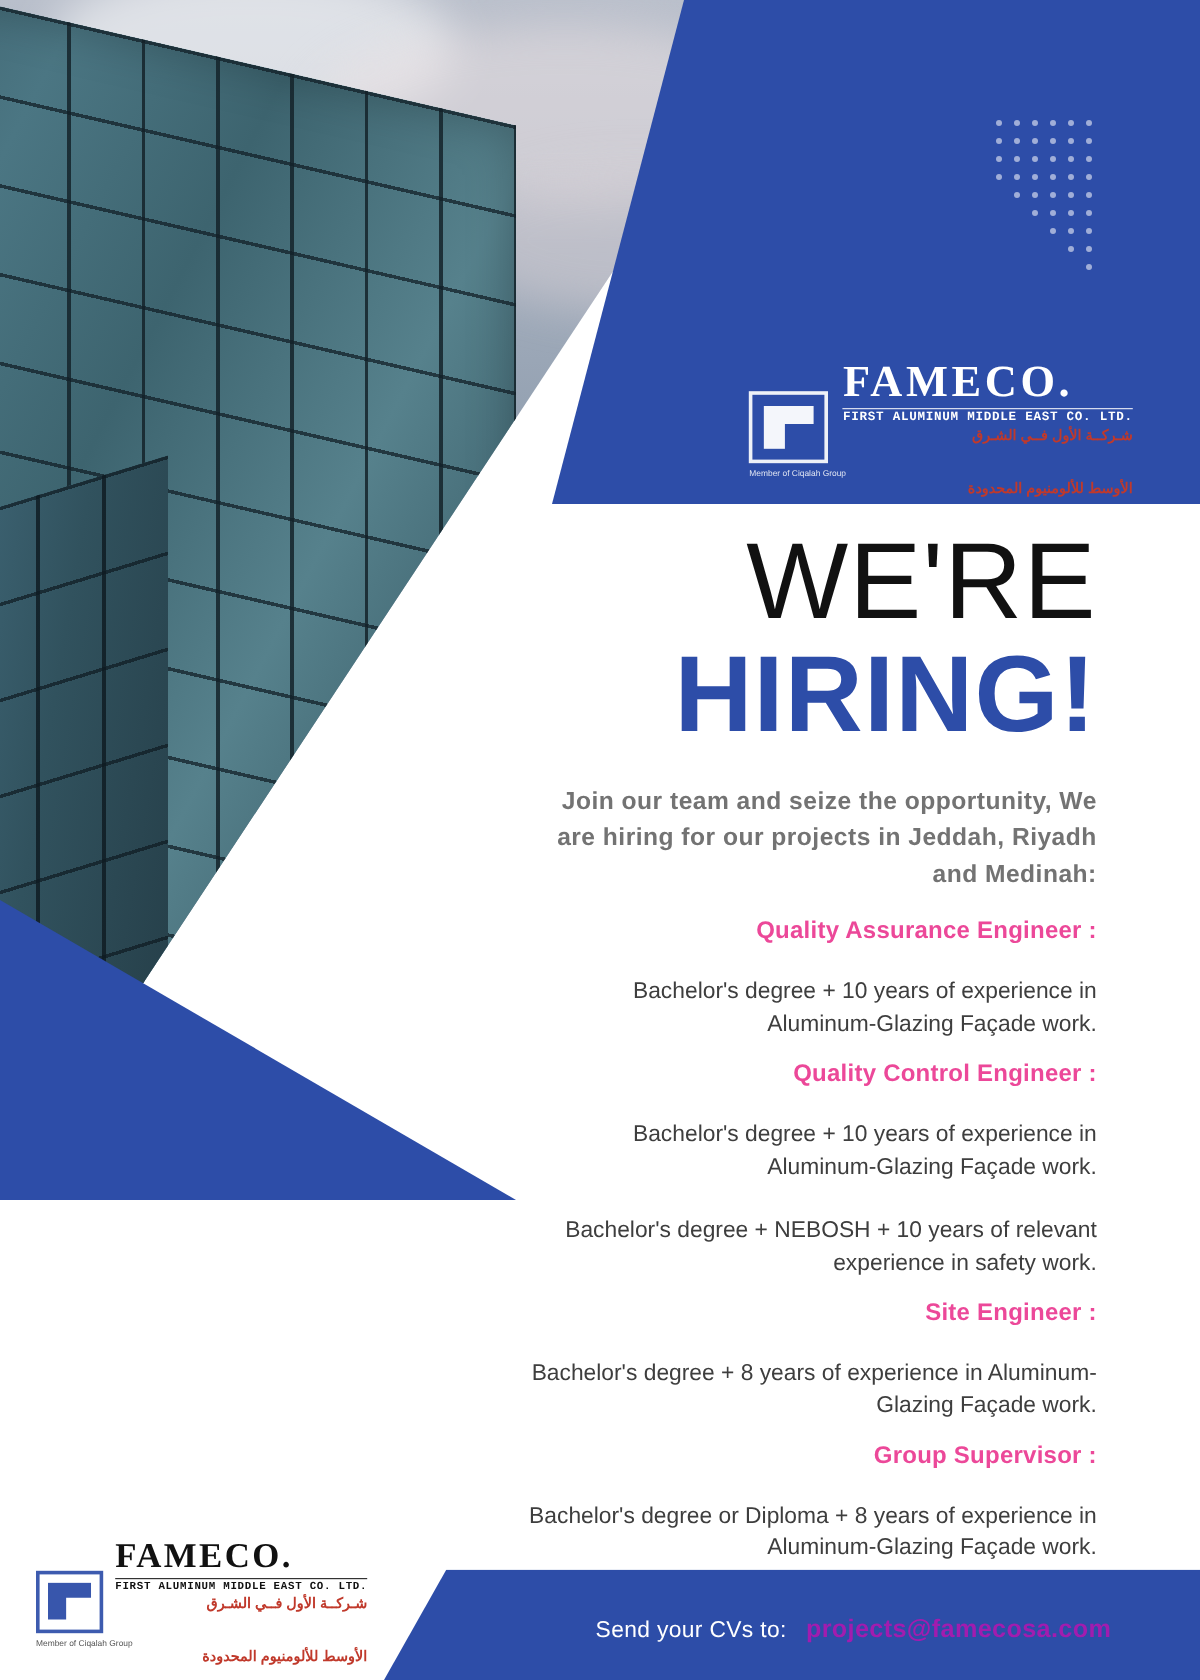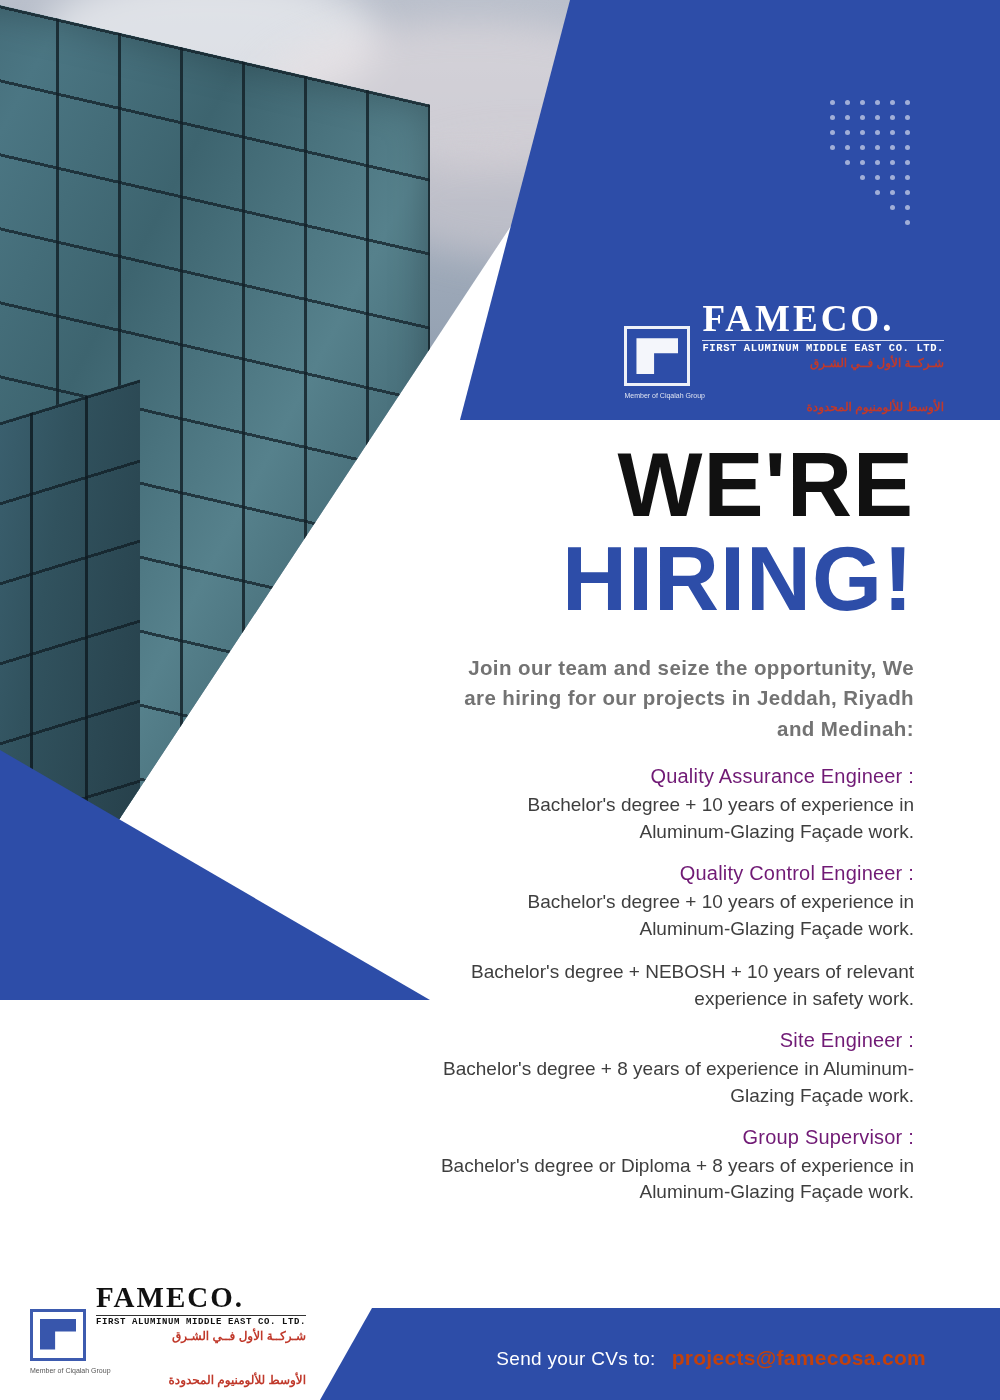--- a/index.html
+++ b/index.html
@@ -227,21 +227,21 @@
     position: absolute;
     right: 0;
     top: 440px;
     width: 560px;
     padding-right: 86px;
     text-align: right;
     z-index: 5;
   }
   .headline1 {
     font-size: 90px;
-    font-weight: 700;
+    font-weight: 400;
     color: #111111;
     letter-spacing: 1px;
     line-height: 1;
   }
   .headline2 {
     font-size: 90px;
     font-weight: 800;
     color: #2d4da8;
     letter-spacing: 1px;
     line-height: 1.05;
@@ -253,26 +253,26 @@
     color: #737373;
     line-height: 1.5;
     letter-spacing: .4px;
     font-weight: bold;
   }
 
   .jobs { margin-top: 20px; }
   .job { margin-bottom: 16px; }
   .job-title {
     font-size: 20px;
-    font-weight: 400;
-    color: #701a75;
+    font-weight: 700;
+    color: #ec4899;
     letter-spacing: .2px;
   }
   .job-desc {
-    margin-top: 4px;
+    margin-top: 26px;
     font-size: 19px;
     color: #3e3e3e;
     line-height: 1.42;
   }
 
   
   .footer {
     position: absolute;
     left: 0; bottom: 0;
     width: 1000px;
@@ -433,17 +433,17 @@
       </div>
       <div class="logo-text">
         <div class="logo-name">FAMECO.</div>
         <div class="logo-sub">FIRST ALUMINUM MIDDLE EAST CO. LTD.</div>
         <div class="logo-ar">شـركــة الأول فــي الشـرق</div>
         <div class="logo-ar2">الأوسط للألومنيوم المحدودة</div>
       </div>
     </div>
     <div class="footer-cta">
       <span>Send your CVs to:</span>
-      <a class="email" href="#" style="color:#c2410c;text-decoration:none;">projects@famecosa.com</a>
+      <a class="email" href="#" style="color:#a21caf;text-decoration:none;">projects@famecosa.com</a>
     </div>
   </div>
 
 </div>
 
 </body></html>

